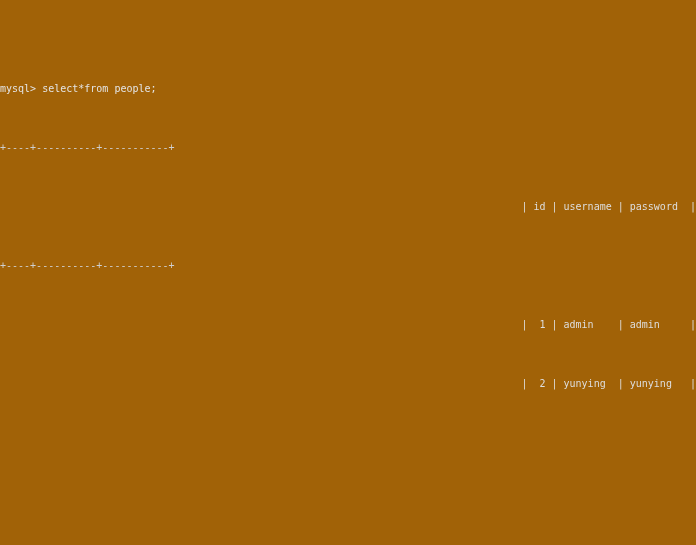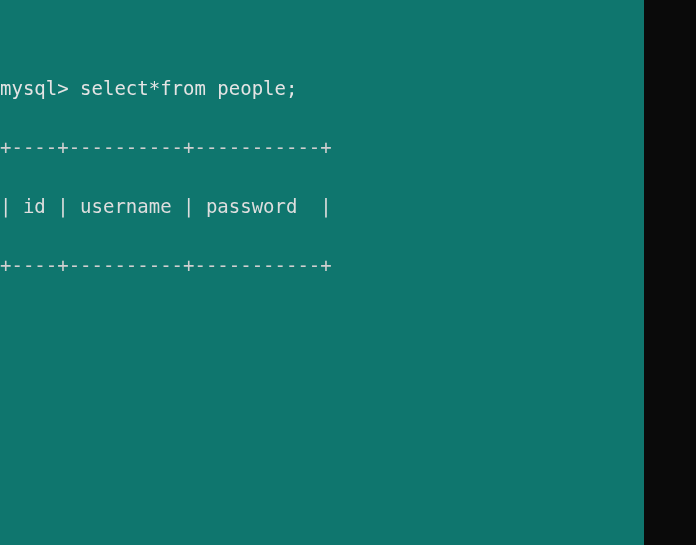--- a/index.html
+++ b/index.html
@@ -7,53 +7,55 @@
     margin: 0;
     padding: 0;
     background: #0a0a0a;
   }
   body {
     width: 696px;
     height: 545px;
     overflow: hidden;
   }
   #terminal {
-    width: 644px;
+    width: 696px;
     height: 545px;
-    background: #0f766e;
+    background: #a16207;
     color: #d8d8d8;
     font-family: "DejaVu Sans Mono", "Liberation Mono", monospace;
-    font-size: 19px;
+    font-size: 10px;
     line-height: 19.7px;
     letter-spacing: 0;
     white-space: pre;
     padding: 0;
     box-sizing: border-box;
     overflow: hidden;
   }
   #terminal .line {
     display: block;
     height: 19.7px;
     white-space: pre;
     font-variant-ligatures: none;
   }
   .prompt-line { color: #e4e4e4; }
   .rule-line { color: #cfcfcf; }
-  .cell-line { color: #dedede; }
+  .cell-line { color: #dedede; text-align: right; }
 </style>
 </head>
 <body>
 
 <div id="terminal">
 
   
   <span class="line prompt-line">mysql&gt; select*from people;</span>
   <span class="line rule-line">+----+----------+-----------+</span>
   <span class="line cell-line">| id | username | password  |</span>
   <span class="line rule-line">+----+----------+-----------+</span>
+  <span class="line cell-line">|  1 | admin    | admin     |</span>
+  <span class="line cell-line">|  2 | yunying  | yunying   |</span>
   
   
   
   
 
   
   
   
   
   

